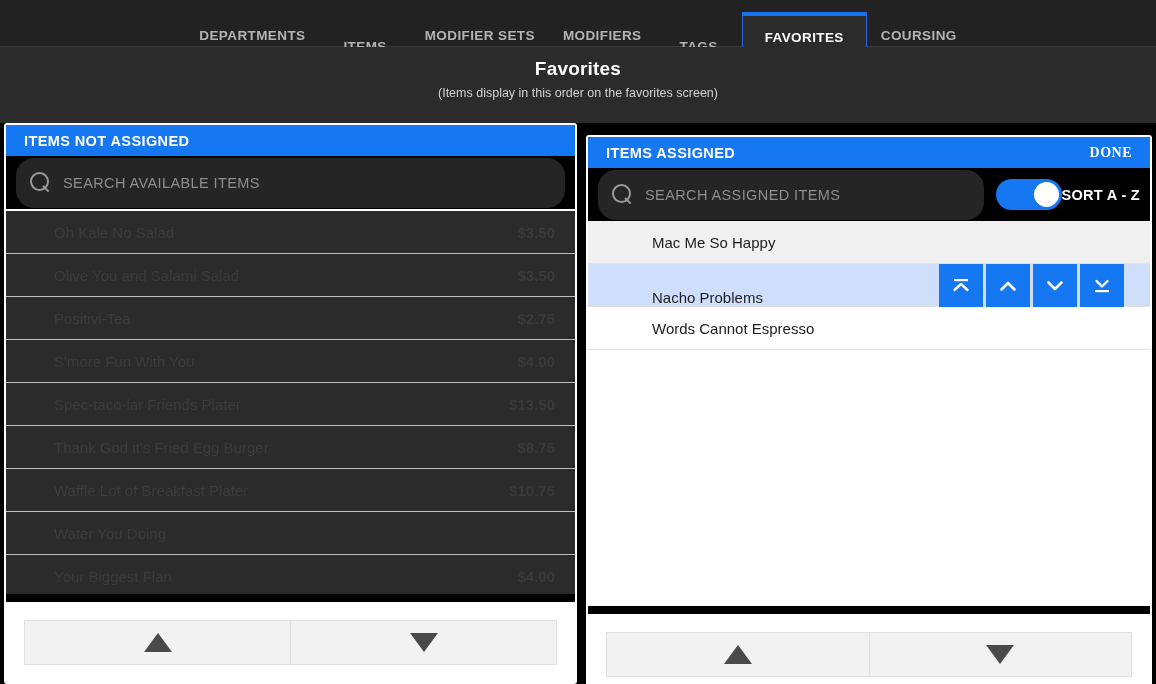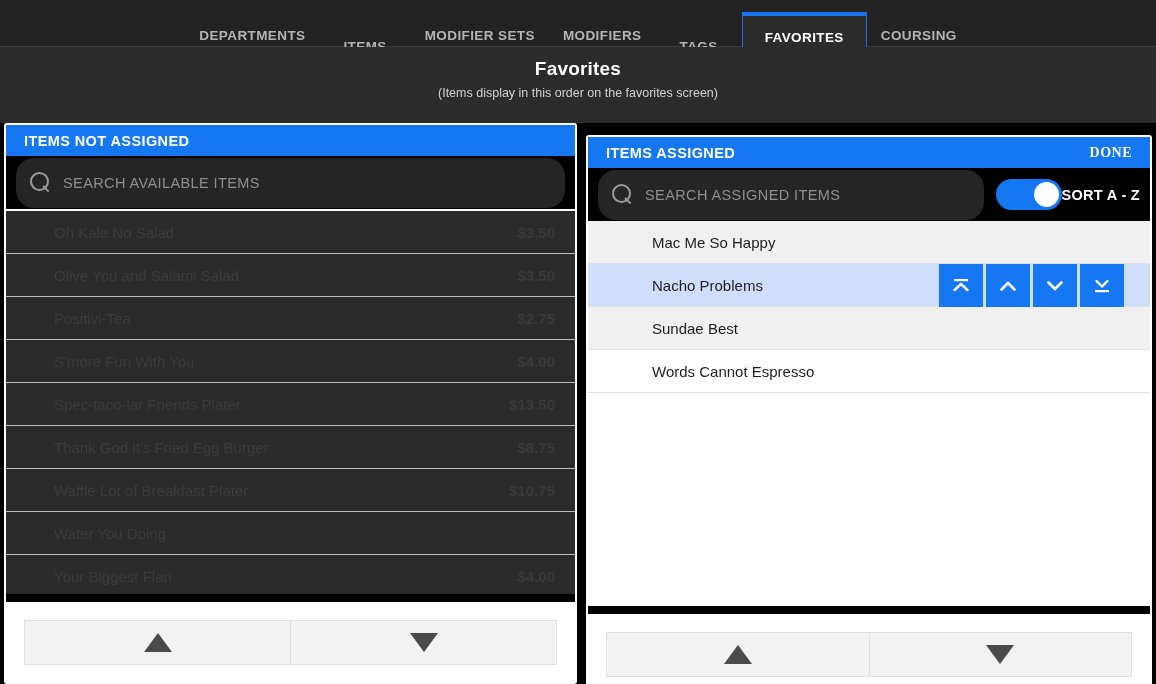--- a/index.html
+++ b/index.html
@@ -273,21 +273,21 @@
   .row-right {
     position: relative;
     height: 43px;
     display: flex;
     align-items: center;
     padding: 0 0 0 64px;
     border-bottom: 1px solid #e2e2e2;
     background: #ffffff;
   }
   .row-right.alt { background: #f0f0f0; }
-  .row-right.selected { background: #cfdffb; }
+  .row-right.selected { background: #cfdffb; align-items: flex-end; }
   .row-right .name {
     font-size: 15px;
     color: #1d1d1d;
     white-space: nowrap;
   }
   .move-btns {
     position: absolute;
     right: 26px;
     top: 0;
     height: 43px;
@@ -479,23 +479,20 @@
               <div class="move-btn">
                 <span>
                   <svg width="22" height="20" viewBox="0 0 22 20">
                     <polyline points="5.5,5 11,10.5 16.5,5" fill="none" stroke="#fff" stroke-width="2.4" stroke-linecap="round" stroke-linejoin="round"></polyline>
                     <rect x="4" y="14" width="14" height="2.2" fill="#fff"></rect>
                   </svg>
                 </span>
               </div>
             </div>
           </div>
-          <div class="row-right alt">
-            <span class="name">Sundae Best</span>
-          </div>
           <div class="row-right">
             <span class="name">Words Cannot Espresso</span>
           </div>
         </div>
       <div class="panel-foot">
         <div class="pager">
           <div class="pager-btn">
             <span class="tri-up"></span>
           </div>
           <div class="pager-btn">

